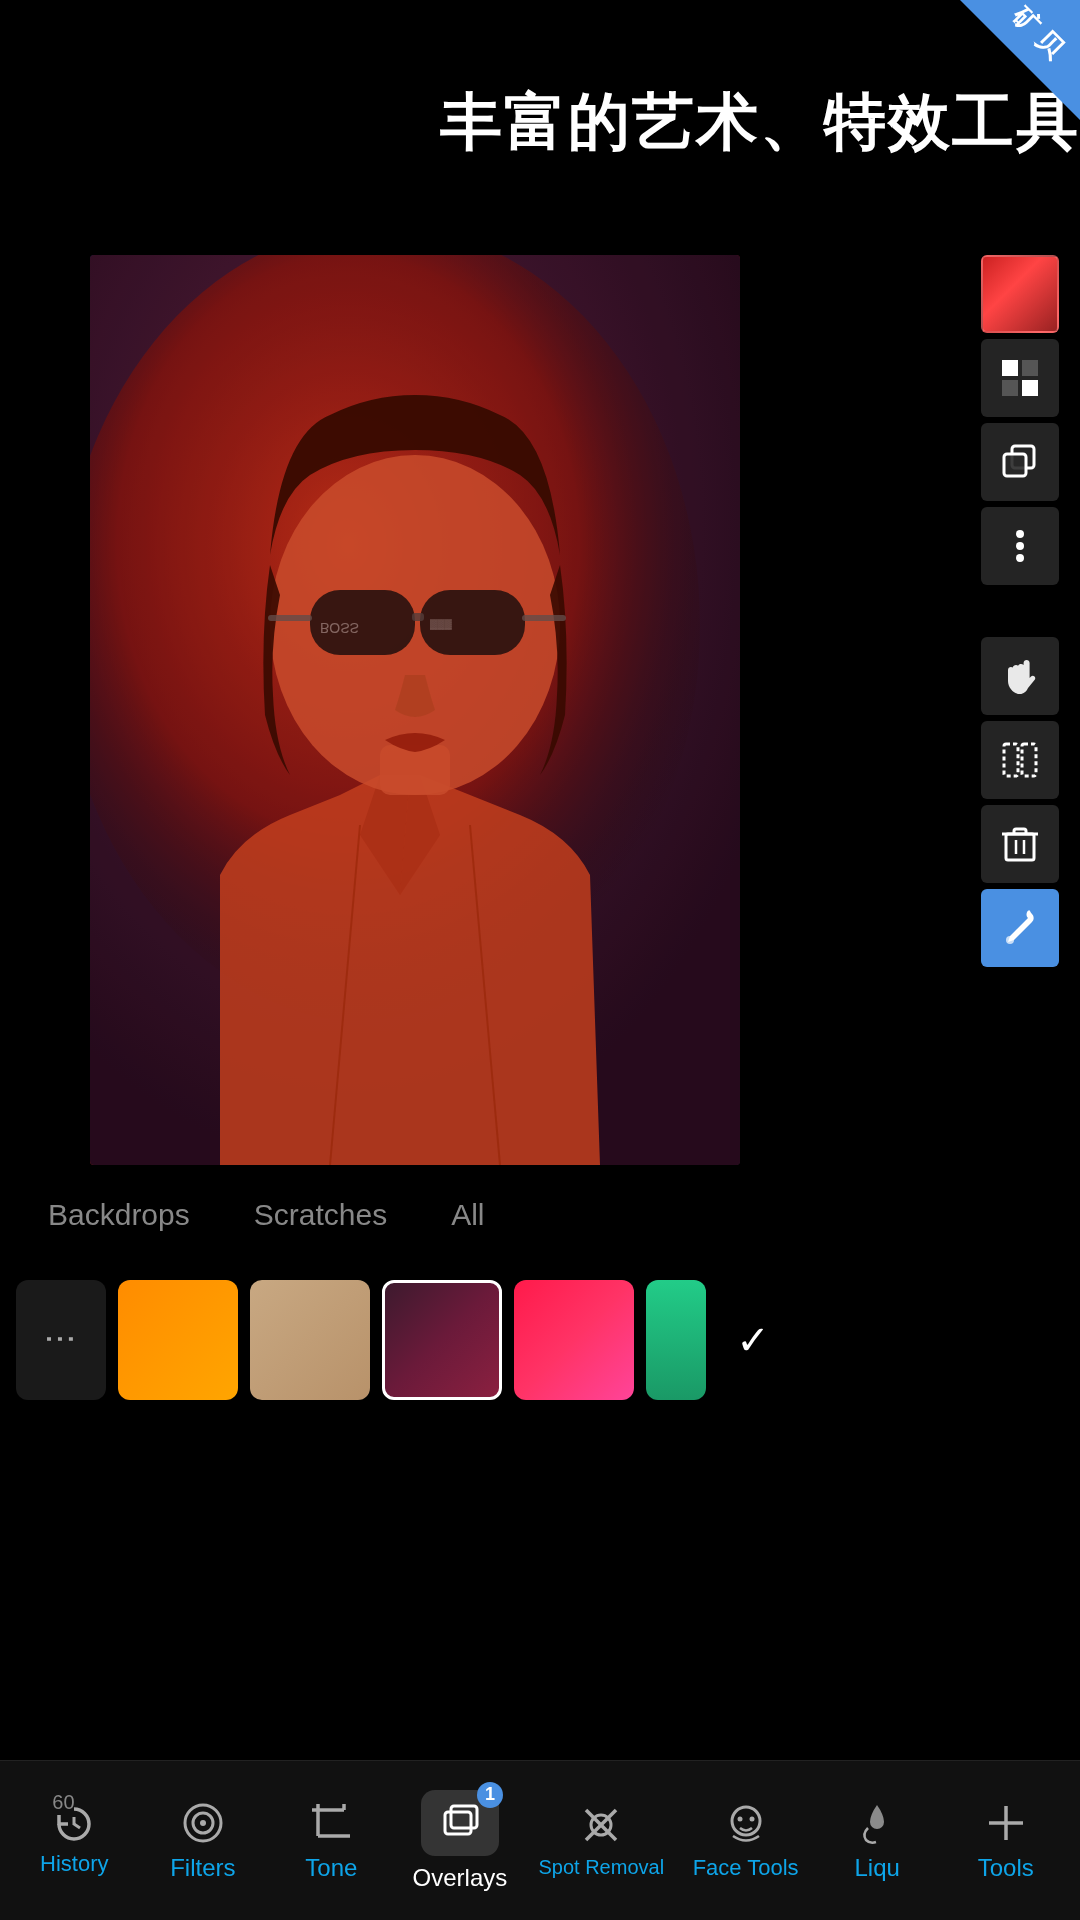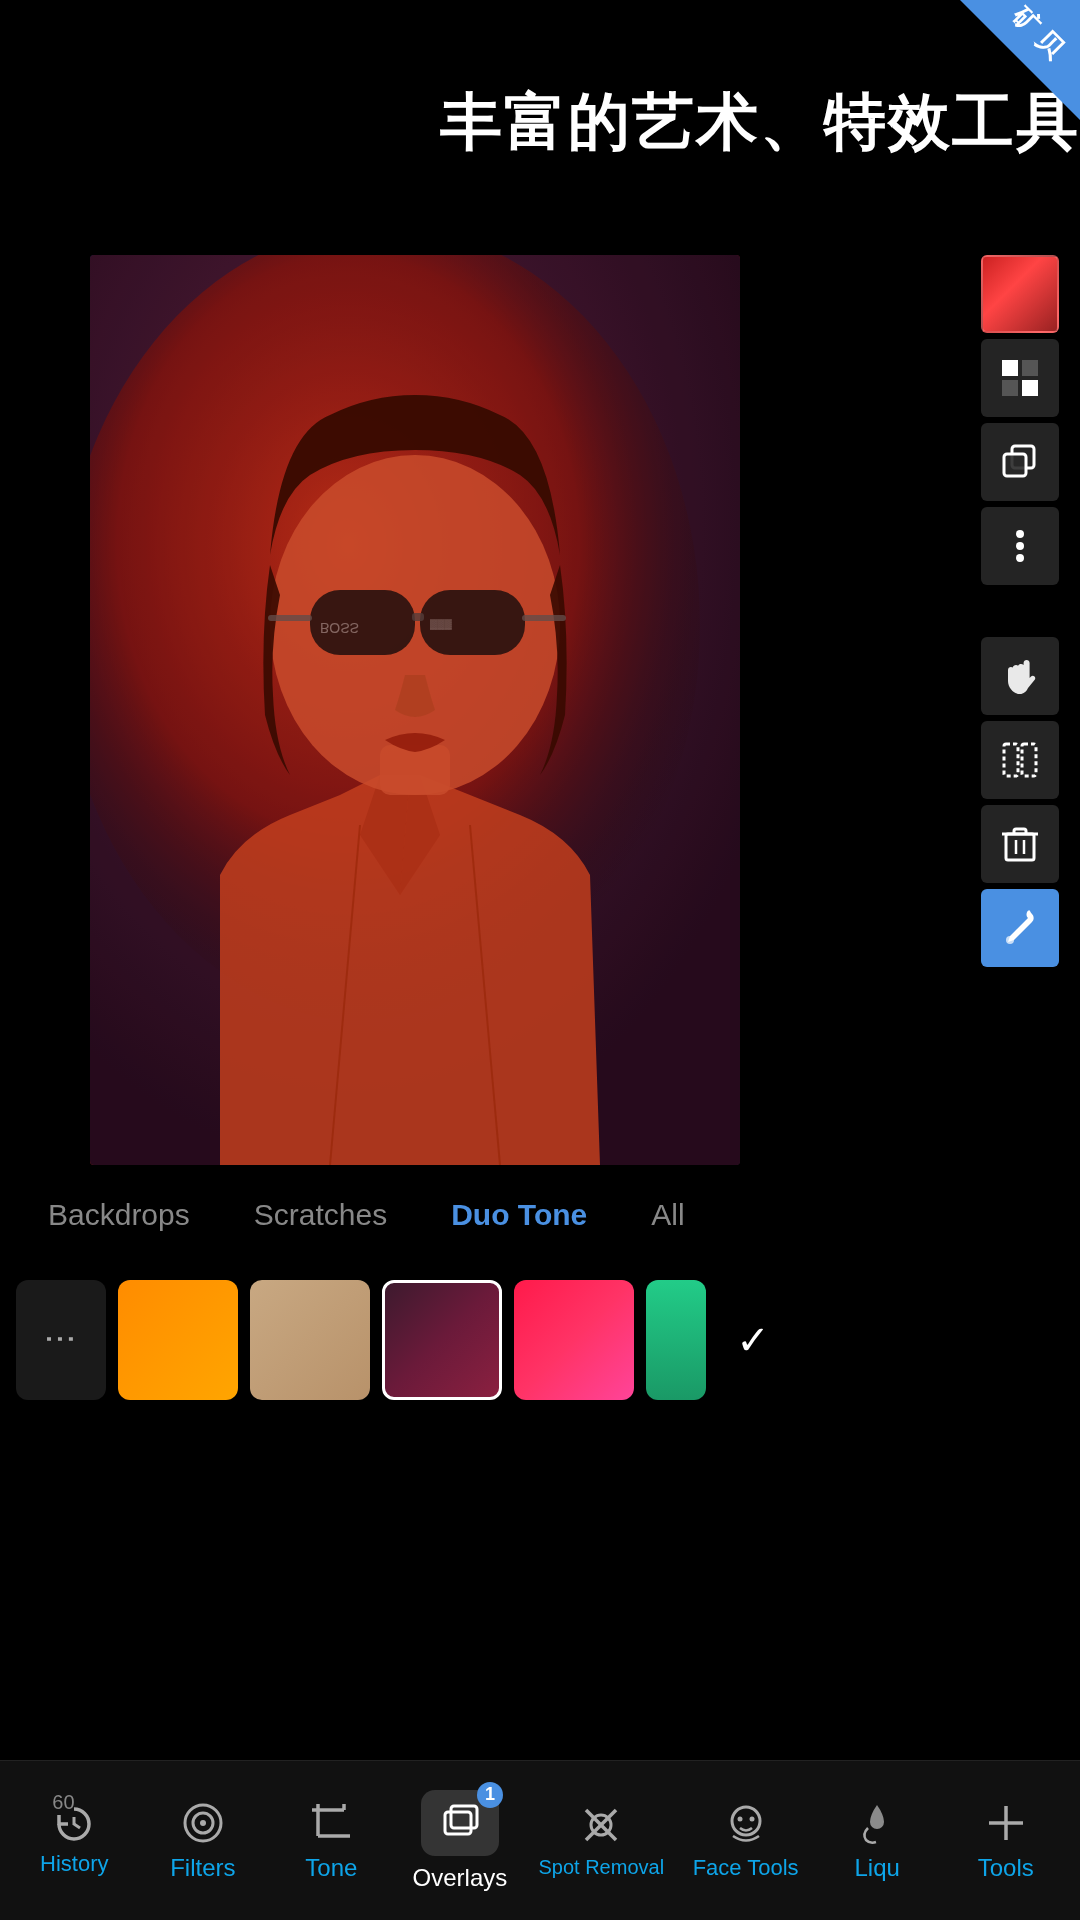--- a/index.html
+++ b/index.html
@@ -371,21 +371,20 @@
     <svg class="icon-svg" viewBox="0 0 40 40" xmlns="http://www.w3.org/2000/svg">
       <path d="M32 6 C34.2 8.2 34.2 11.8 32 14 L20 26 L14 32 L8 34 L10 28 L16 22 L28 10 C26 8 26 4.8 28 2.8 C30 0.8 29.8 3.8 32 6 Z" fill="white"></path>
       <circle cx="10" cy="32" r="4" fill="white" opacity="0.7"></circle>
     </svg>
   </button>
 </div>
 
 <div class="category-tabs">
   <div class="category-tab">Backdrops</div>
   <div class="category-tab">Scratches</div>
-  <div class="category-tab active">Duo Tone</div>
   <div class="category-tab">All</div>
 </div>
 
 <div class="swatches-row">
 
   <div class="swatch-menu">
     <span class="swatch-menu-dots">⋮</span>
   </div>
 
   <div class="swatch orange"></div>

